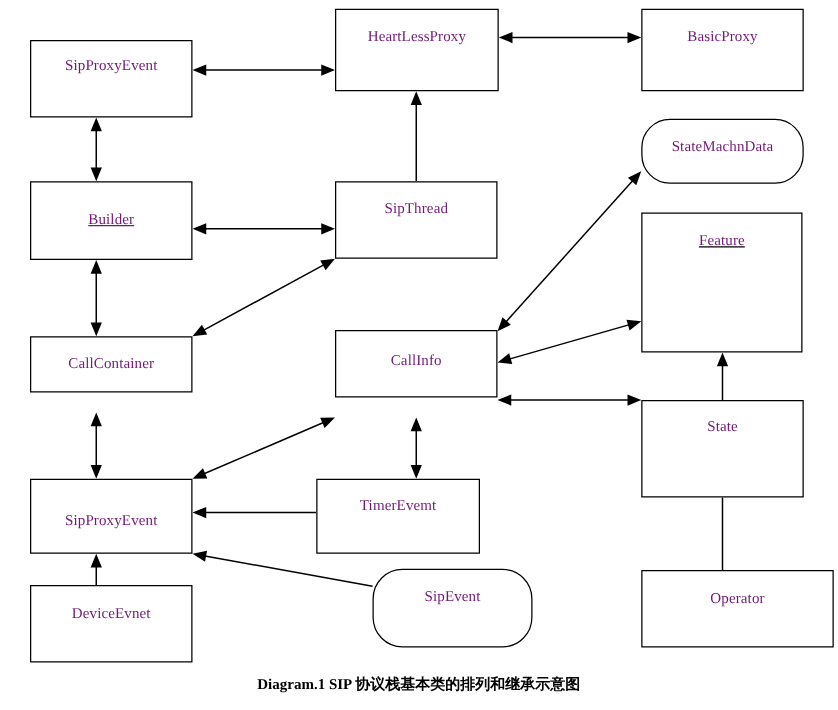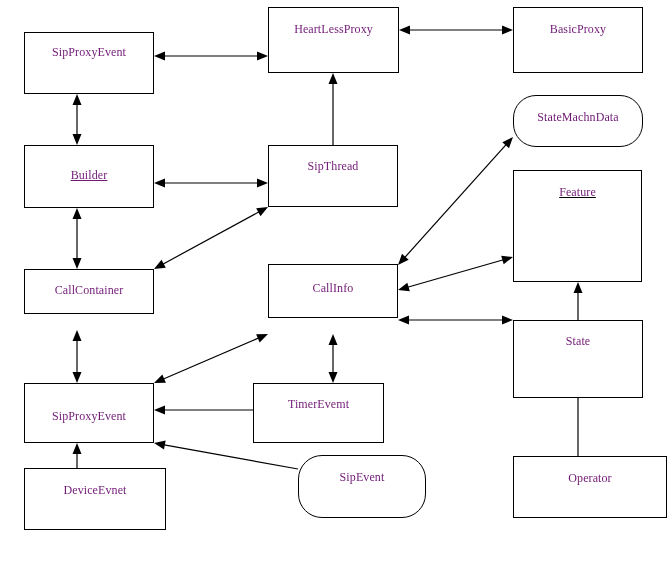--- a/index.html
+++ b/index.html
@@ -144,25 +144,26 @@
       </div>
       <div class="node-box" style="left: 513px; top: 320px; width: 130px; height: 78px; background: rgb(255, 255, 255); border-color: rgb(0, 0, 0);">
         <span class="node-label" style="margin-top: 13px;">State</span>
       </div>
       <div class="node-box" style="left: 24px; top: 383px; width: 130px; height: 60px; background: rgb(255, 255, 255); border-color: rgb(0, 0, 0);">
         <span class="node-label" style="margin-top: 25px;">SipProxyEvent</span>
       </div>
       <div class="node-box" style="left: 253px; top: 383px; width: 131px; height: 60px; background: rgb(255, 255, 255); border-color: rgb(0, 0, 0);">
         <span class="node-label" style="margin-top: 13px;">TimerEvemt</span>
       </div>
-      <div class="node-box" style="left: 24px; top: 468px; width: 142px; height: 62px; background: rgb(255, 255, 255); border-color: rgb(0, 0, 0);">
+      <div class="node-box" style="left: 24px; top: 468px; width: 130px; height: 62px; background: rgb(255, 255, 255); border-color: rgb(0, 0, 0);">
         <span class="node-label" style="margin-top: 14px;">DeviceEvnet</span>
       </div>
       <div class="node-box" style="left: 298px; top: 455px; width: 128px; height: 63px; background: rgb(255, 255, 255); border-color: rgb(0, 0, 0); border-radius: 24px;">
         <span class="node-label" style="margin-top: 14px;">SipEvent</span>
       </div>
       <div class="node-box" style="left: 513px; top: 456px; width: 154px; height: 62px; background: rgb(255, 255, 255); border-color: rgb(0, 0, 0);">
         <span class="node-label" style="margin-top: 14px;">Operator</span>
       </div>
     </div>
 
+  <div class="caption" style="top: 539px;">Diagram.1 SIP 协议栈基本类的排列和继承示意图</div>
 
 </div>
 
 </body></html>

